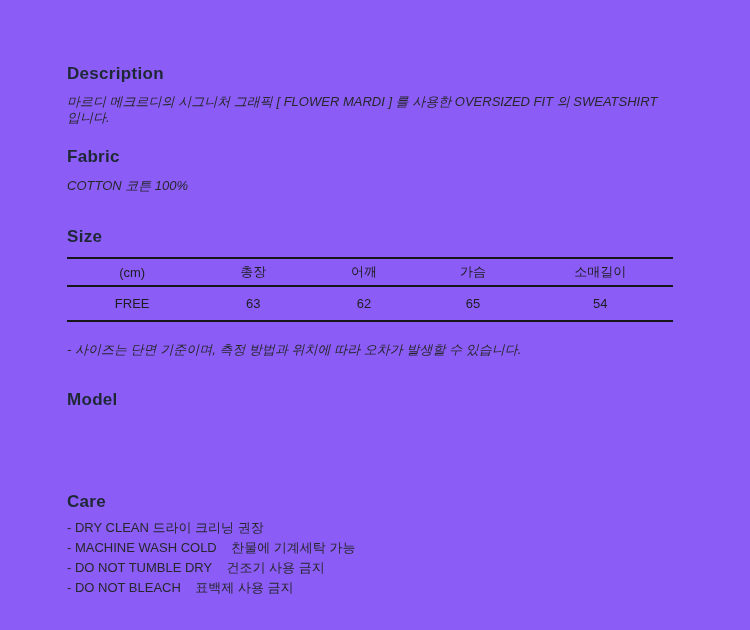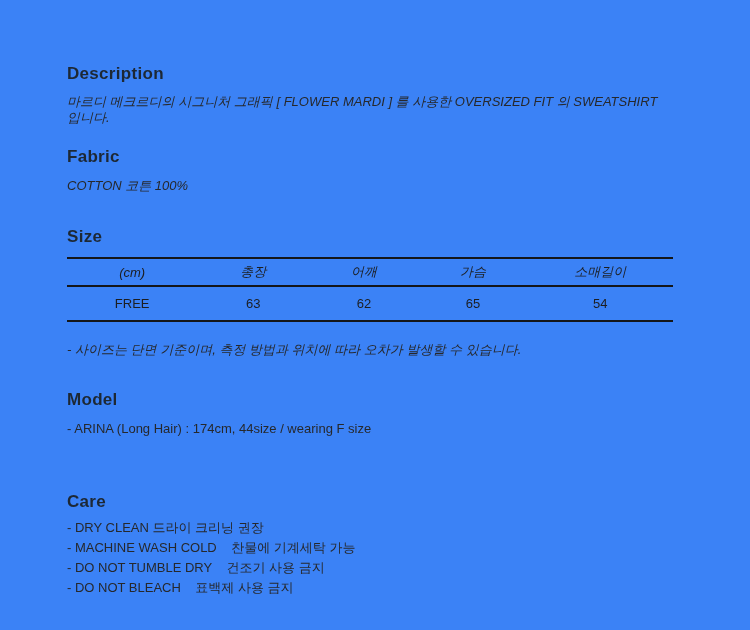--- a/index.html
+++ b/index.html
@@ -5,21 +5,21 @@
   html, body {
     margin: 0;
     padding: 0;
     background: #ffffff;
     font-family: "Liberation Sans", "DejaVu Sans", sans-serif;
   }
   .page {
     position: relative;
     width: 750px;
     height: 630px;
-    background: #3b82f6;
+    background: #8b5cf6;
     overflow: hidden;
   }
   .content {
     position: absolute;
     left: 67px;
     top: 0;
     width: 606px;
   }
   .section-heading {
     position: absolute;
@@ -58,21 +58,20 @@
     top: 257px;
     width: 606px;
     border-collapse: collapse;
     border-top: 2px solid #141619;
     border-bottom: 2px solid #141619;
     font-size: 13px;
     color: #1c1e22;
   }
   table.size-table thead tr {
     border-bottom: 2px solid #141619;
-    font-style: italic;
   }
   table.size-table th {
     font-weight: 400;
     height: 26px;
     text-align: center;
     vertical-align: middle;
     padding: 0;
   }
   table.size-table td {
     height: 33px;
@@ -118,21 +117,20 @@
           <td>65</td>
           <td>54</td>
         </tr>
       </tbody>
     </table>
 
     <div class="body-text" style="top:342px">- 사이즈는 단면 기준이며, 측정 방법과 위치에 따라 오차가 발생할 수 있습니다.</div>
 
     <div class="section-heading" style="top:390px">Model</div>
     <div class="lines" style="top:419px">
-      <div>- ARINA (Long Hair) : 174cm, 44size / wearing F size</div>
     </div>
 
     <div class="section-heading" style="top:492px">Care</div>
     <div class="lines" style="top:518px">
       <div>- DRY CLEAN 드라이 크리닝 권장</div>
       <div>- MACHINE WASH COLD    찬물에 기계세탁 가능</div>
       <div>- DO NOT TUMBLE DRY    건조기 사용 금지</div>
       <div>- DO NOT BLEACH    표백제 사용 금지</div>
     </div>
 

